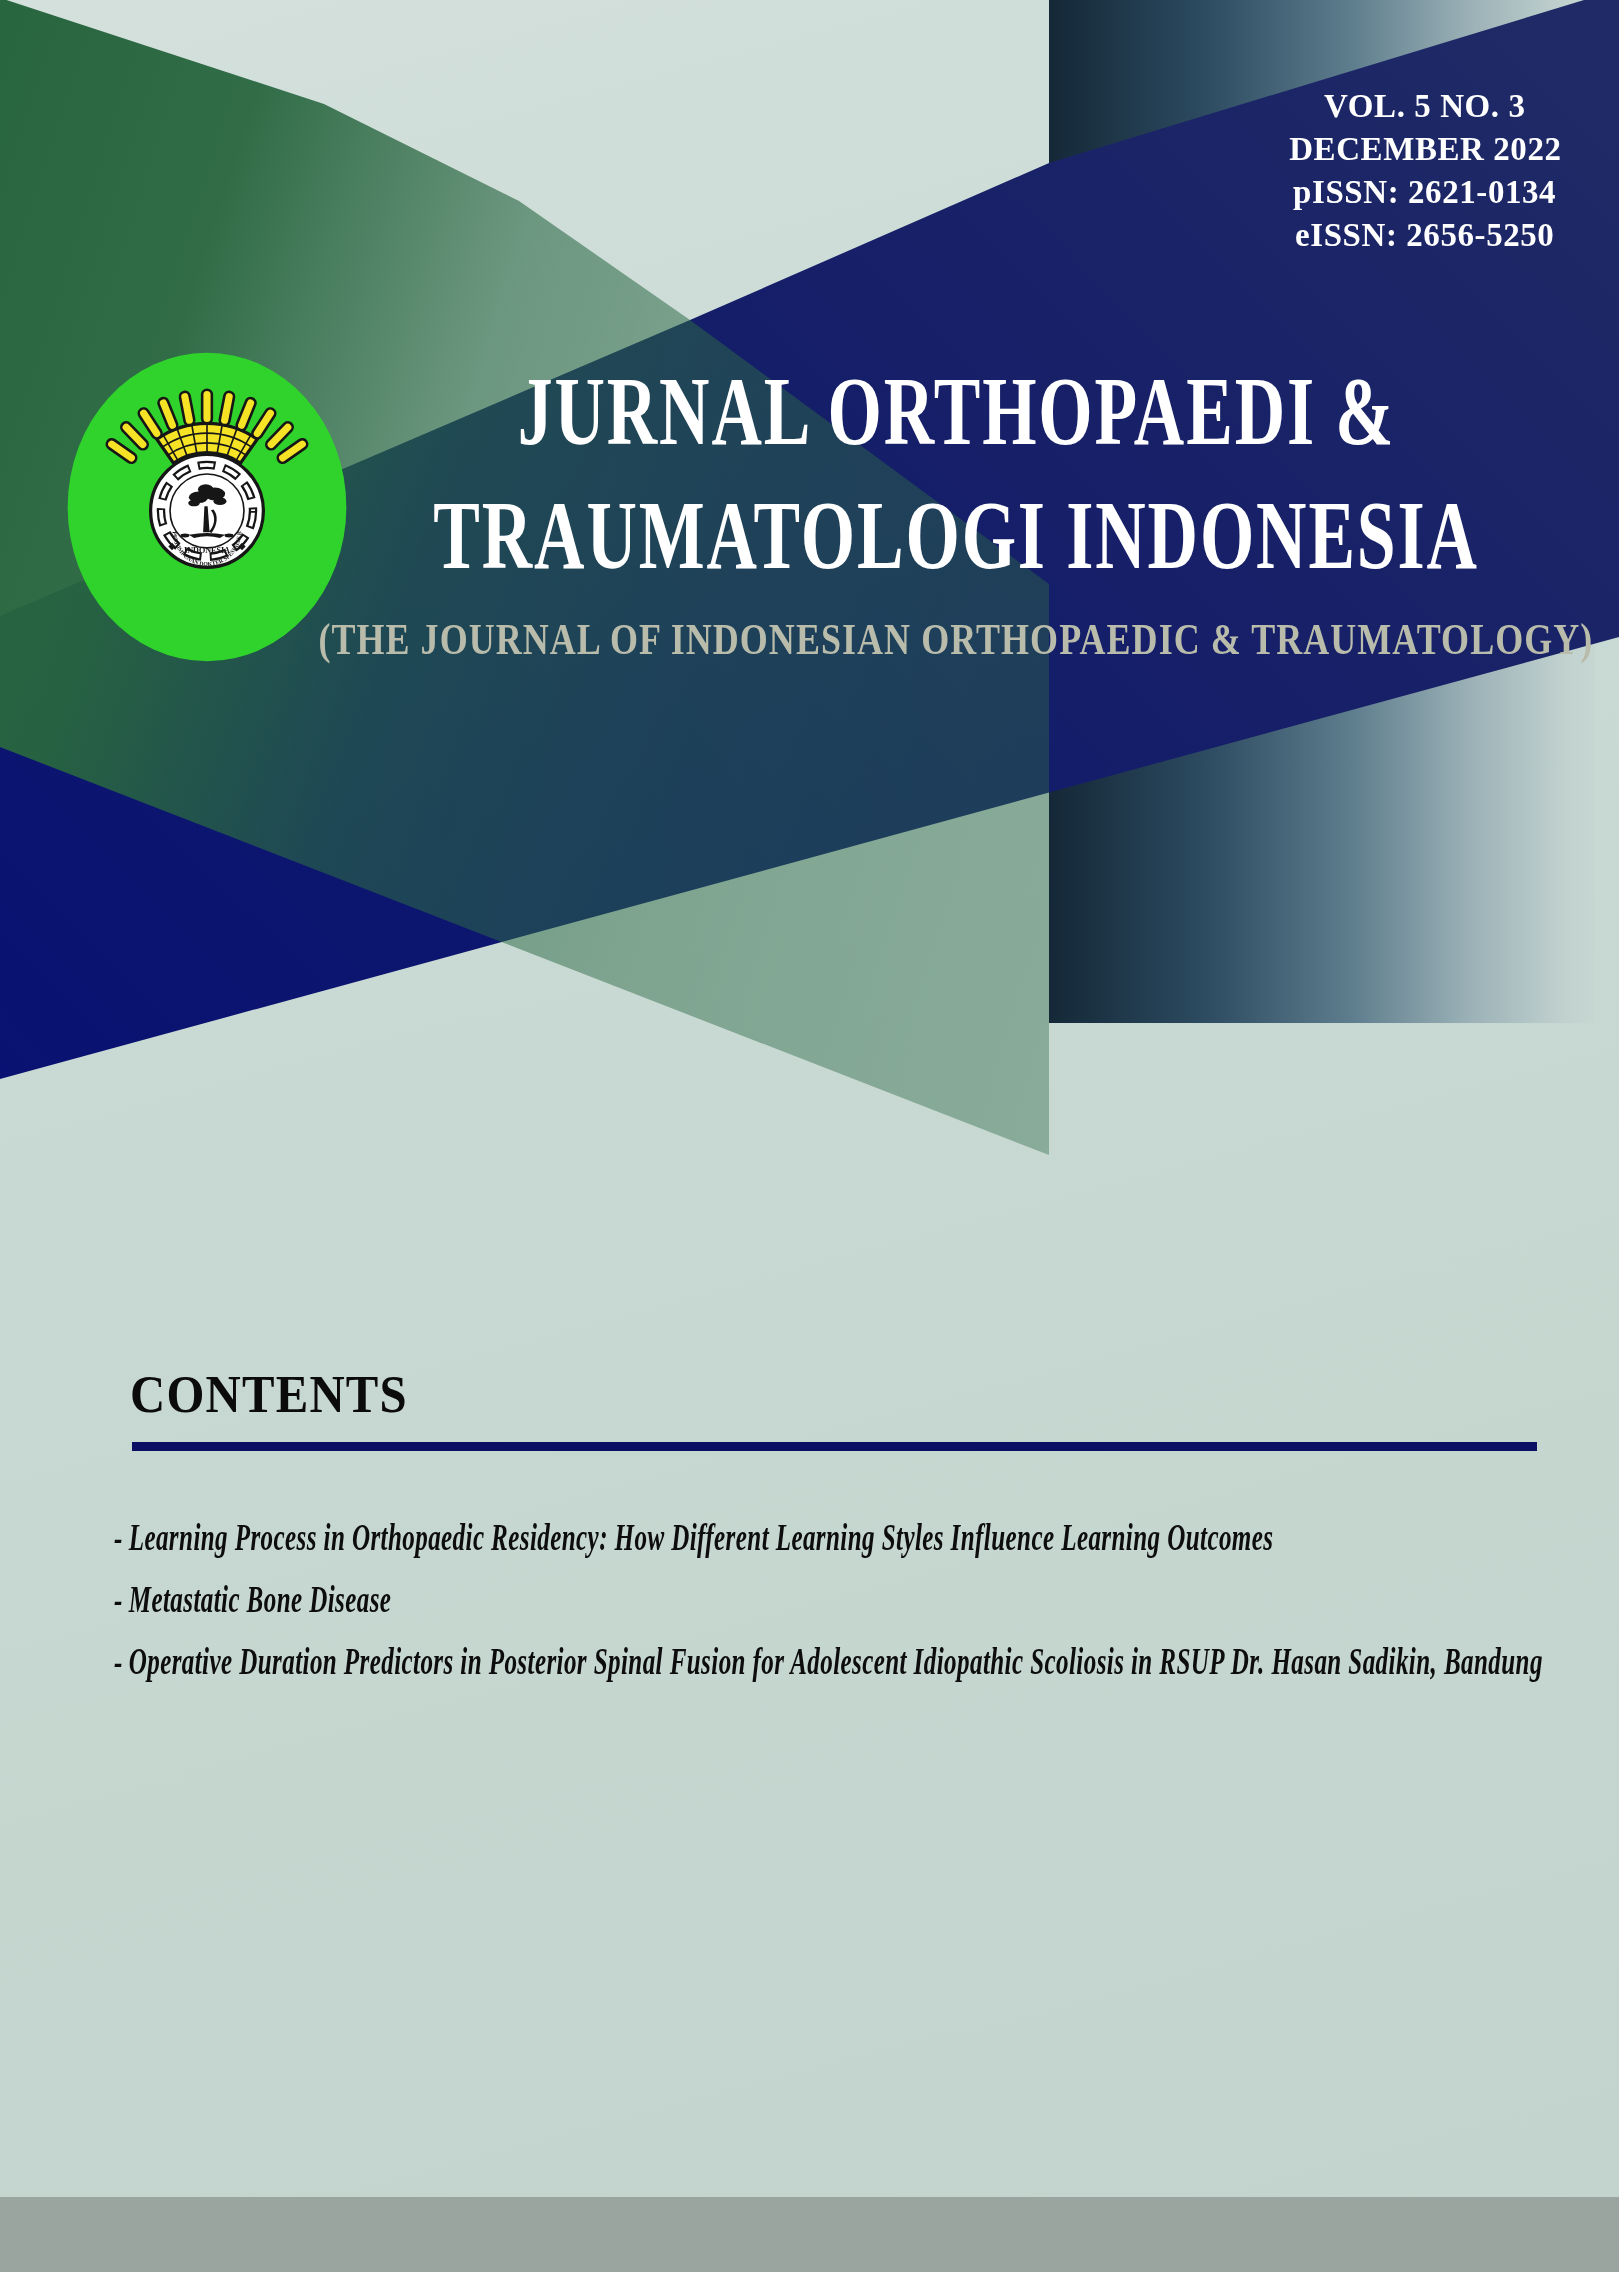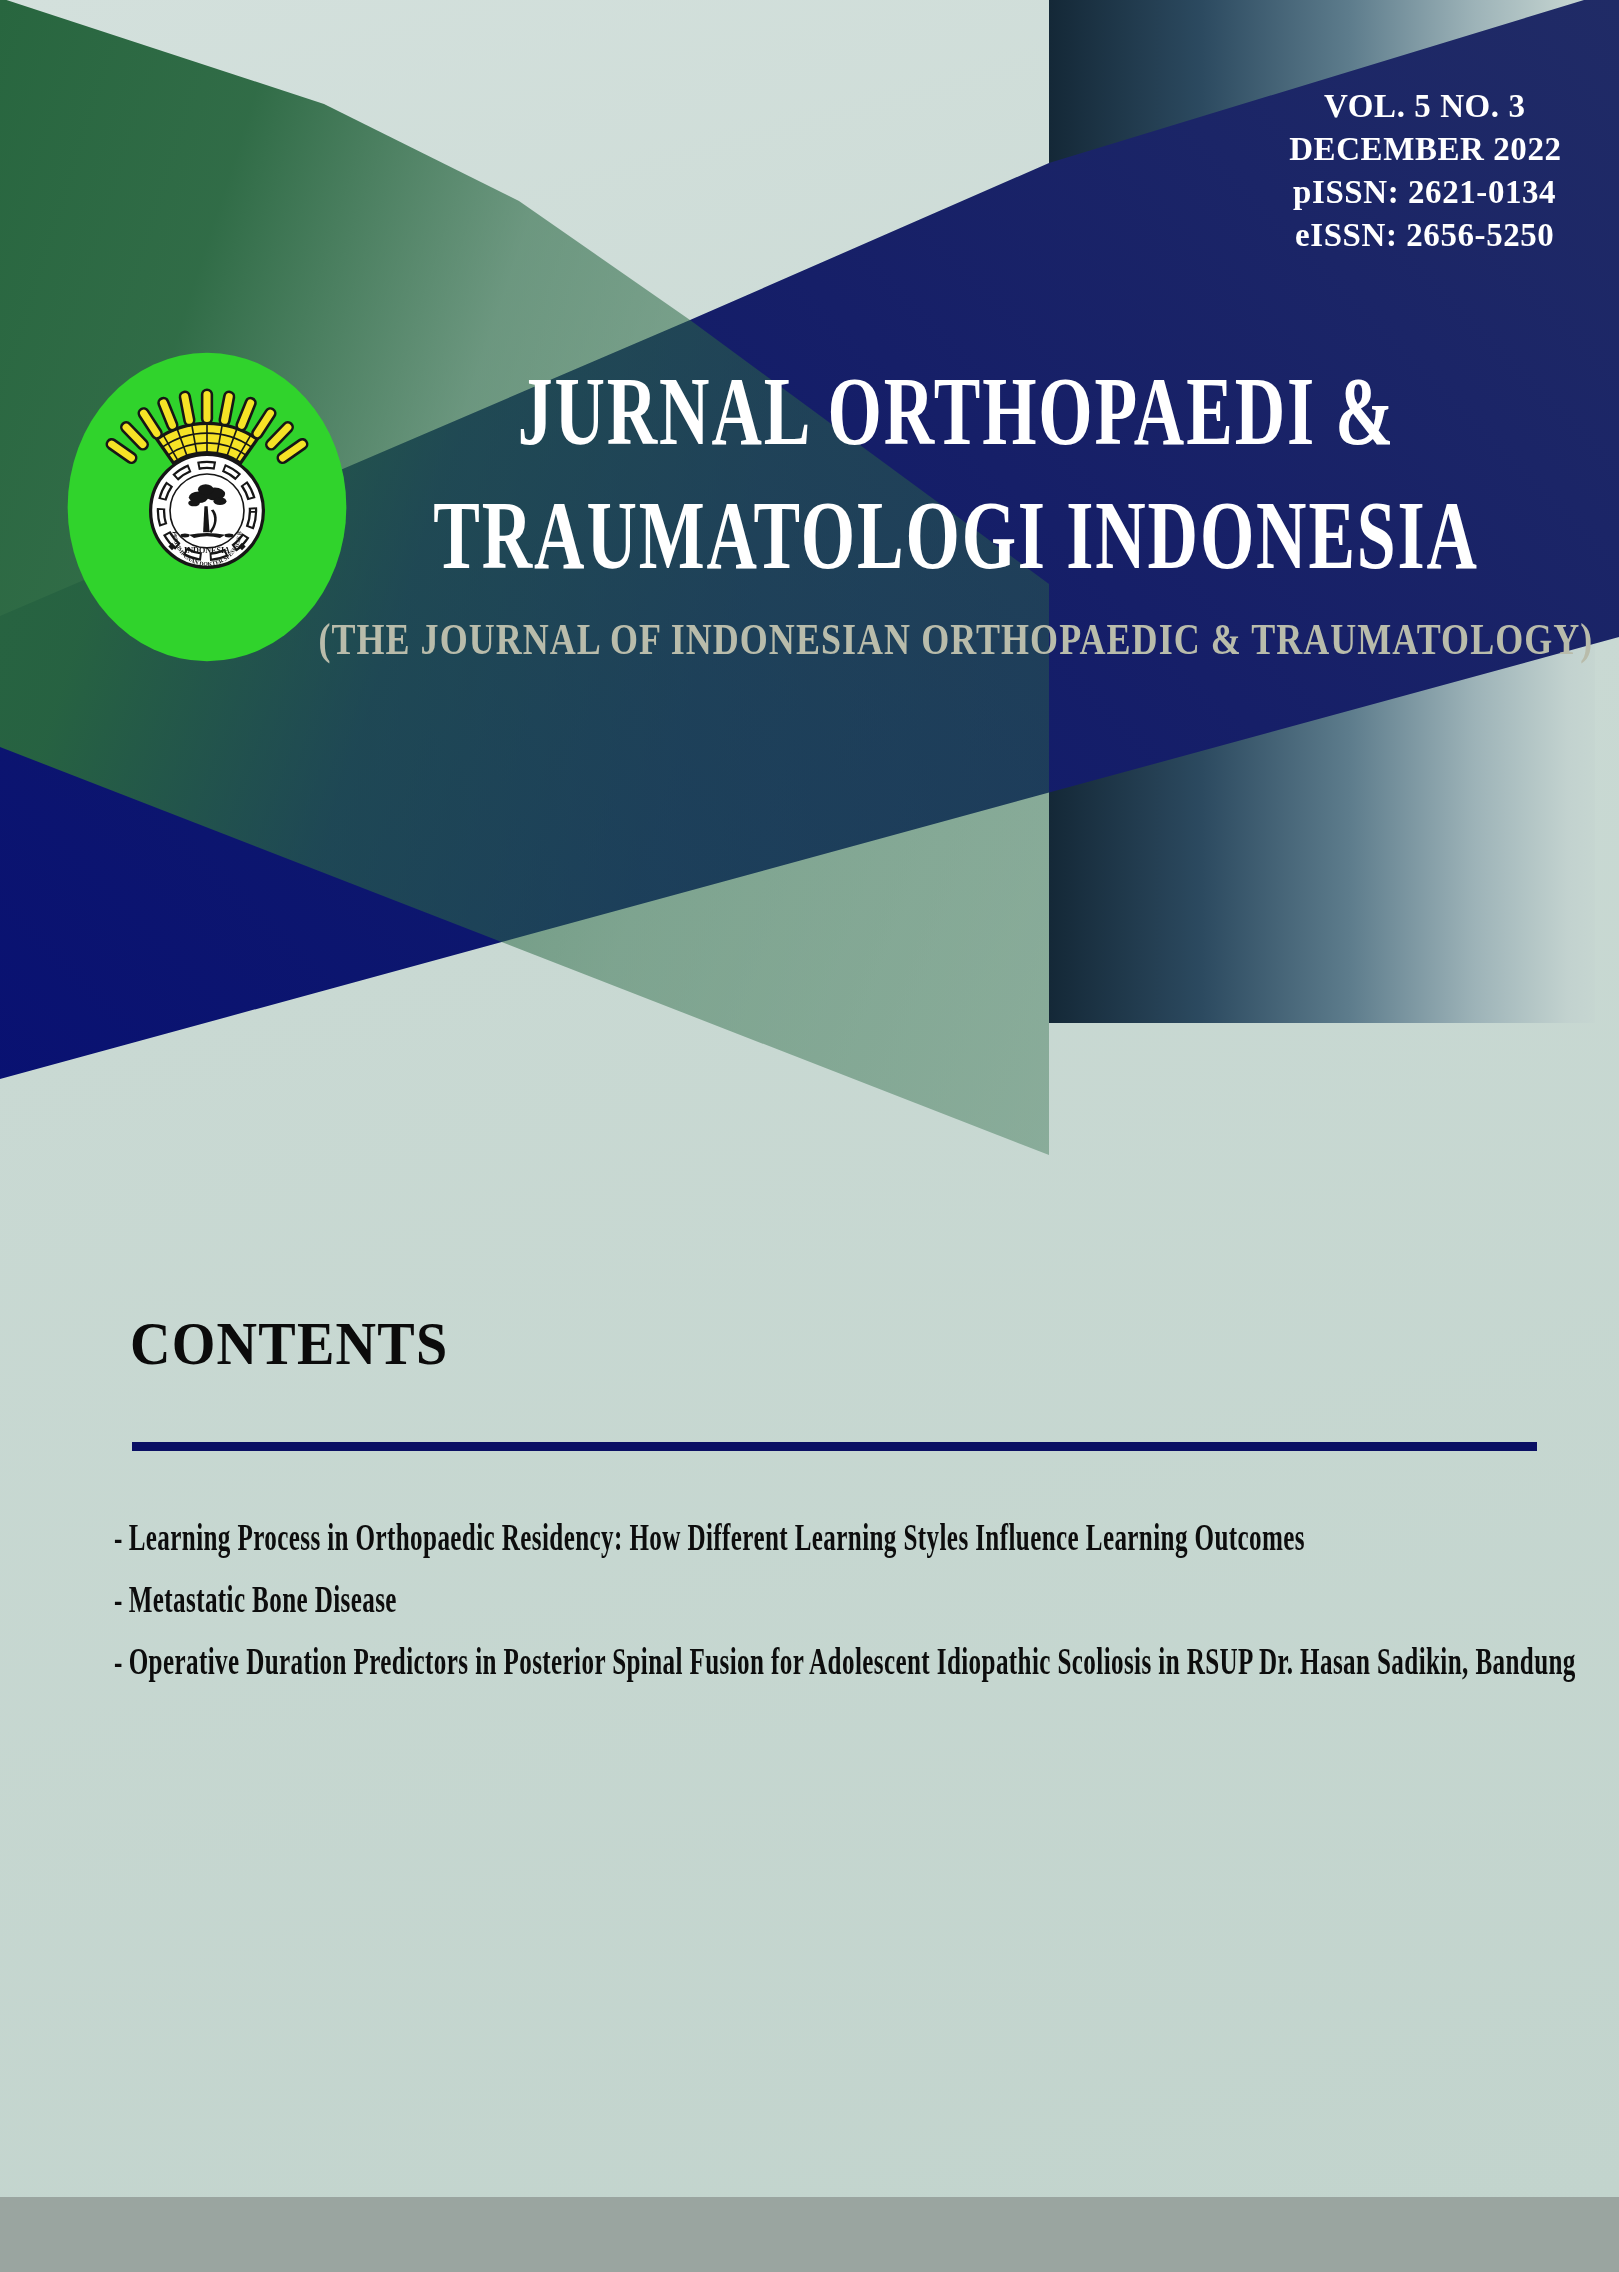--- a/index.html
+++ b/index.html
@@ -34,26 +34,26 @@
   .title-line{position:absolute; left:0; width:1924px; text-align:center; color:#ffffff;
               font-weight:bold; font-size:97px; line-height:97px; letter-spacing:2.6px; white-space:nowrap;}
   .t1{top:363px; left:-5.8px;}
   .t2{top:487px; left:-5.8px;}
   .title-line .ln{display:inline-block; transform:scaleX(0.72); transform-origin:center;}
   .subtitle{position:absolute; left:-5.8px; top:617px; width:1924px; text-align:center; color:#b9bcab;
             font-weight:bold; font-size:45px; line-height:45px; letter-spacing:1.3px; white-space:nowrap;}
   .subtitle .ln{display:inline-block; transform:scaleX(0.80); transform-origin:center;}
 
   
-  .contents-heading{position:absolute; left:130px; top:1316px; color:#0b0b0b; font-weight:bold;
-                    font-size:61px; line-height:56px; letter-spacing:1.3px;}
+  .contents-heading{position:absolute; left:130px; top:1366px; color:#0b0b0b; font-weight:bold;
+                    font-size:53px; line-height:56px; letter-spacing:1.3px;}
   .contents-heading .ln{display:inline-block; transform:scaleX(0.92); transform-origin:left;}
   .rule{position:absolute; left:132px; top:1442px; width:1405px; height:9px; background:#0a0f63;}
   .article-list{position:absolute; left:114px; top:1506px; width:1466px; list-style:none; margin:0; padding:0;}
-  .article-list li{height:62px; line-height:62px; white-space:nowrap;}
+  .article-list li{height:62px; line-height:62px; white-space:nowrap;font-style:italic;}
   .article-list .ln{display:inline-block; transform:scaleX(0.66); transform-origin:left;
                     font-weight:bold; font-size:38px; color:#0d0d0d; letter-spacing:0.6px;}
   .article-list .dash{padding-right:9px;}
 
   .logo{position:absolute; left:67px; top:352px; width:280px; height:310px;}
 </style>
 </head>
 <body>
 
 <div class="page">

